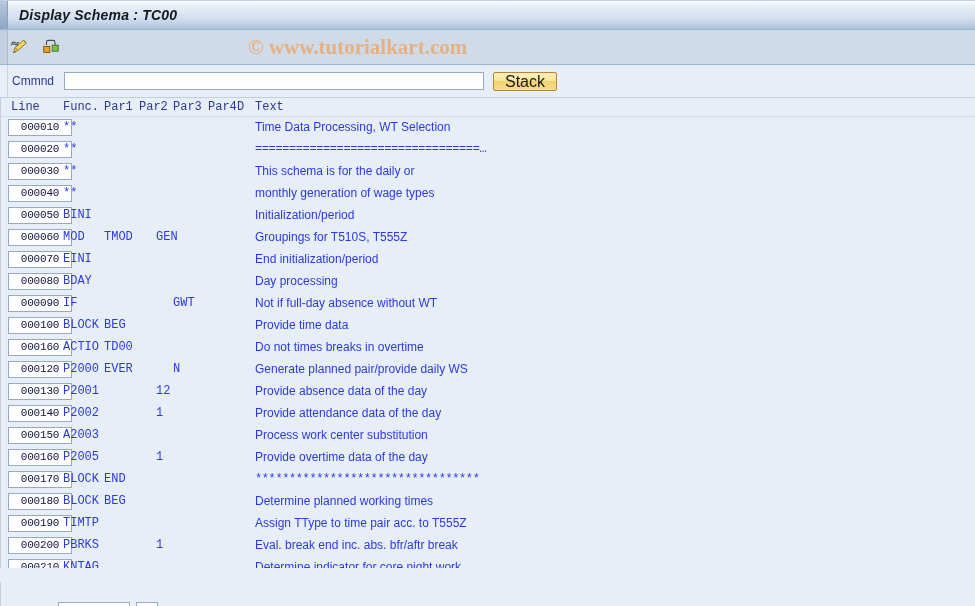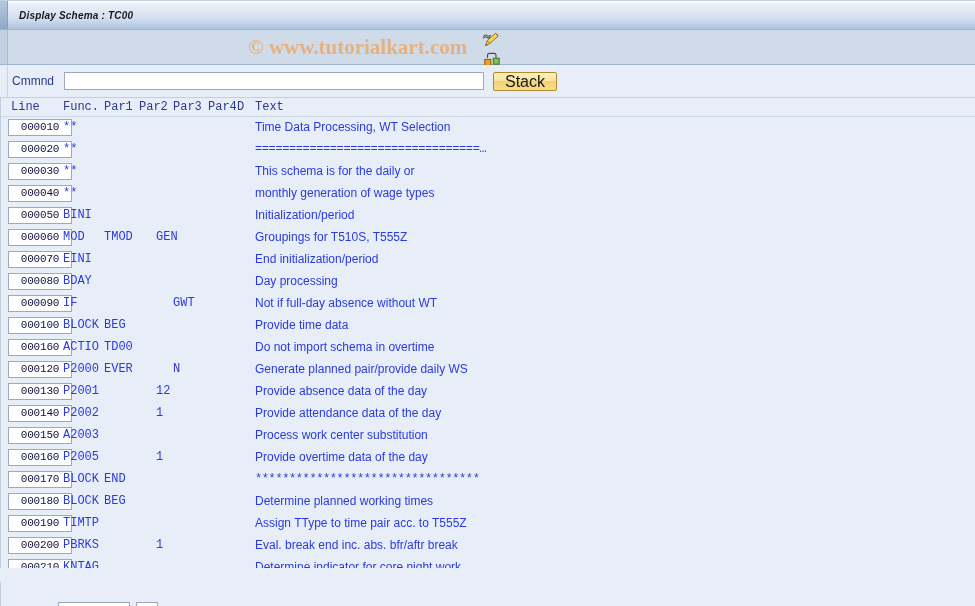--- a/index.html
+++ b/index.html
@@ -39,38 +39,37 @@
   .title-accent {
     position: absolute;
     left: 0; top: 0; bottom: 0;
     width: 7px;
     background: linear-gradient(to bottom, #b8c9de 0%, #8fa7c4 100%);
     border-right: 1px solid #8ba2bf;
   }
   .title-text {
     margin-left: 19px;
     font-family: "Liberation Sans", sans-serif;
-    font-size: 10px;
+    font-size: 14px;
     font-weight: bold;
     font-style: italic;
     color: #16181c;
     letter-spacing: 0.2px;
     white-space: nowrap;
   }
 
   
   .toolbar {
     position: relative;
     height: 35px;
     box-sizing: border-box;
     background: #d0dbe9;
     border-bottom: 1px solid #9fb4ce;
     display: flex;
     align-items: center;
-    flex-direction: column;
   }
   .toolbar-accent {
     position: absolute;
     left: 0; top: 0; bottom: 0;
     width: 7px;
     background: #c2cfe0;
     border-right: 1px solid #a9bbd1;
   }
   .tb-icon {
     width: 22px;
@@ -349,21 +348,21 @@
         <div class="grid-row">
           <div class="line-cell">000100</div>
           <div class="cell func">BLOCK</div>
           <div class="cell p1">BEG</div>
           <div class="text-cell">Provide time data</div>
         </div>
         <div class="grid-row">
           <div class="line-cell">000160</div>
           <div class="cell func">ACTIO</div>
           <div class="cell p1">TD00</div>
-          <div class="text-cell">Do not import schema in overtime</div>
+          <div class="text-cell">Do not times breaks in overtime</div>
         </div>
         <div class="grid-row">
           <div class="line-cell">000120</div>
           <div class="cell func">P2000</div>
           <div class="cell p1">EVER</div>
           <div class="cell p3">N</div>
           <div class="text-cell">Generate planned pair/provide daily WS</div>
         </div>
         <div class="grid-row">
           <div class="line-cell">000130</div>

